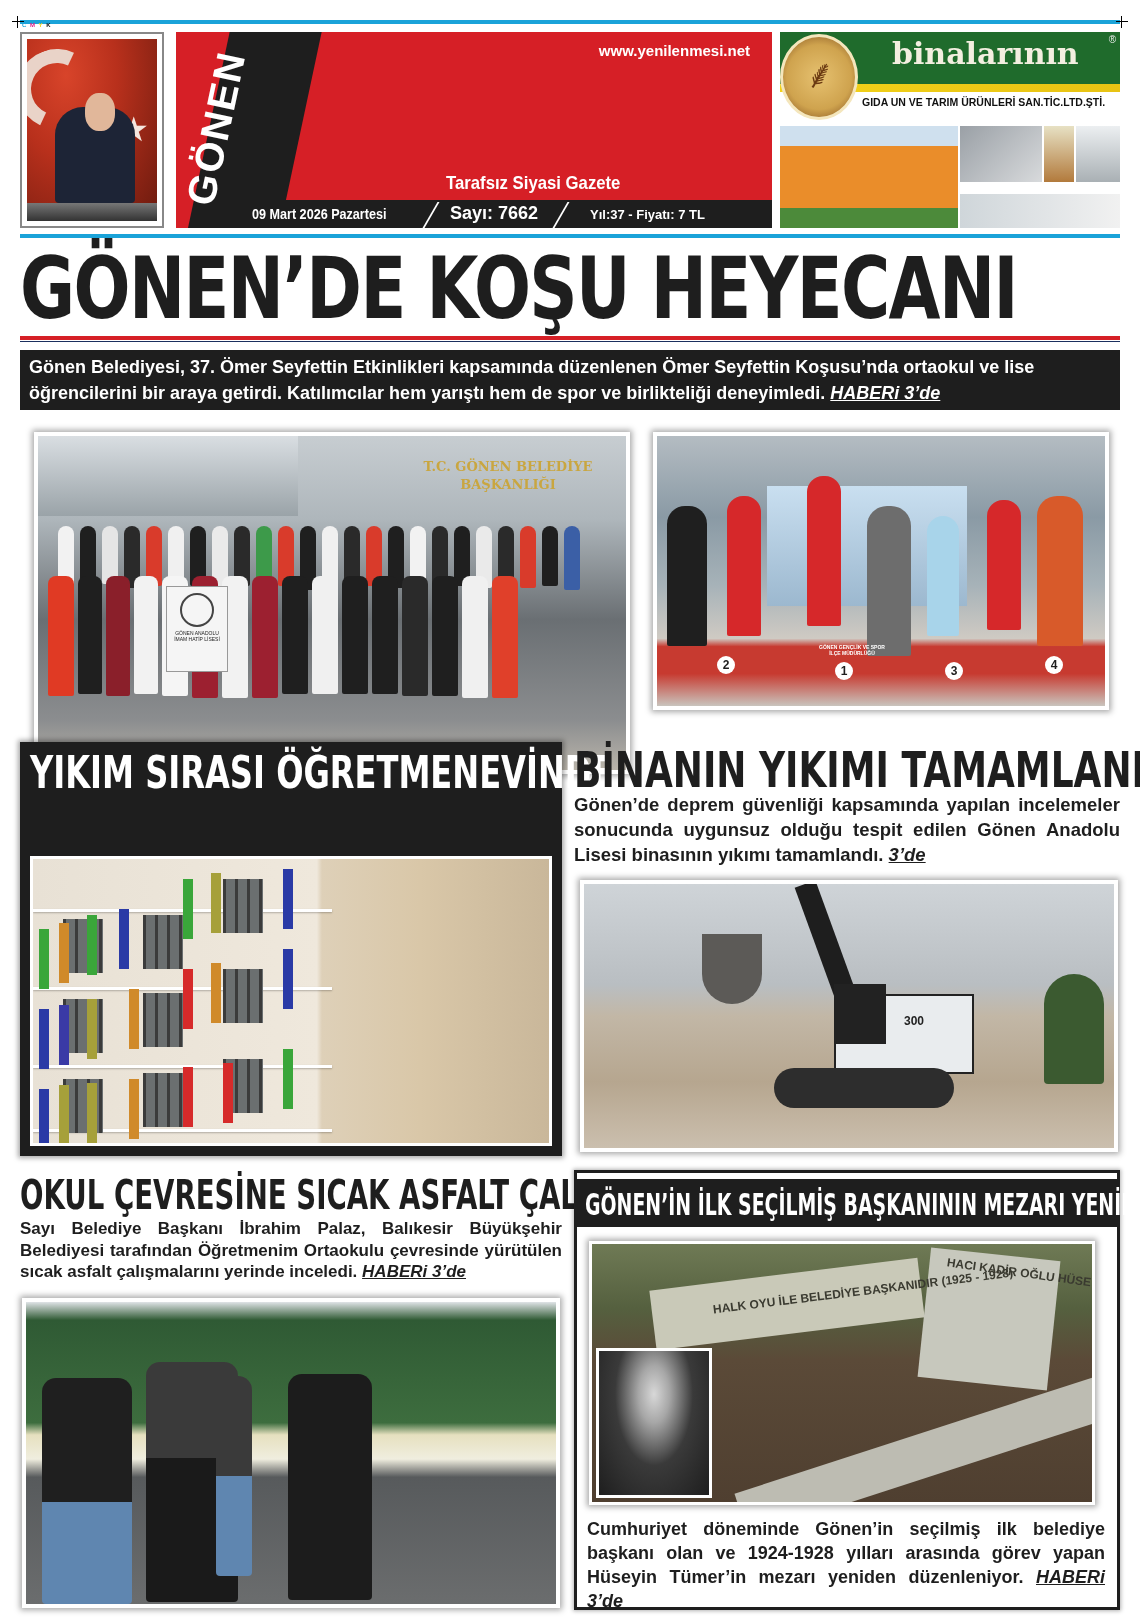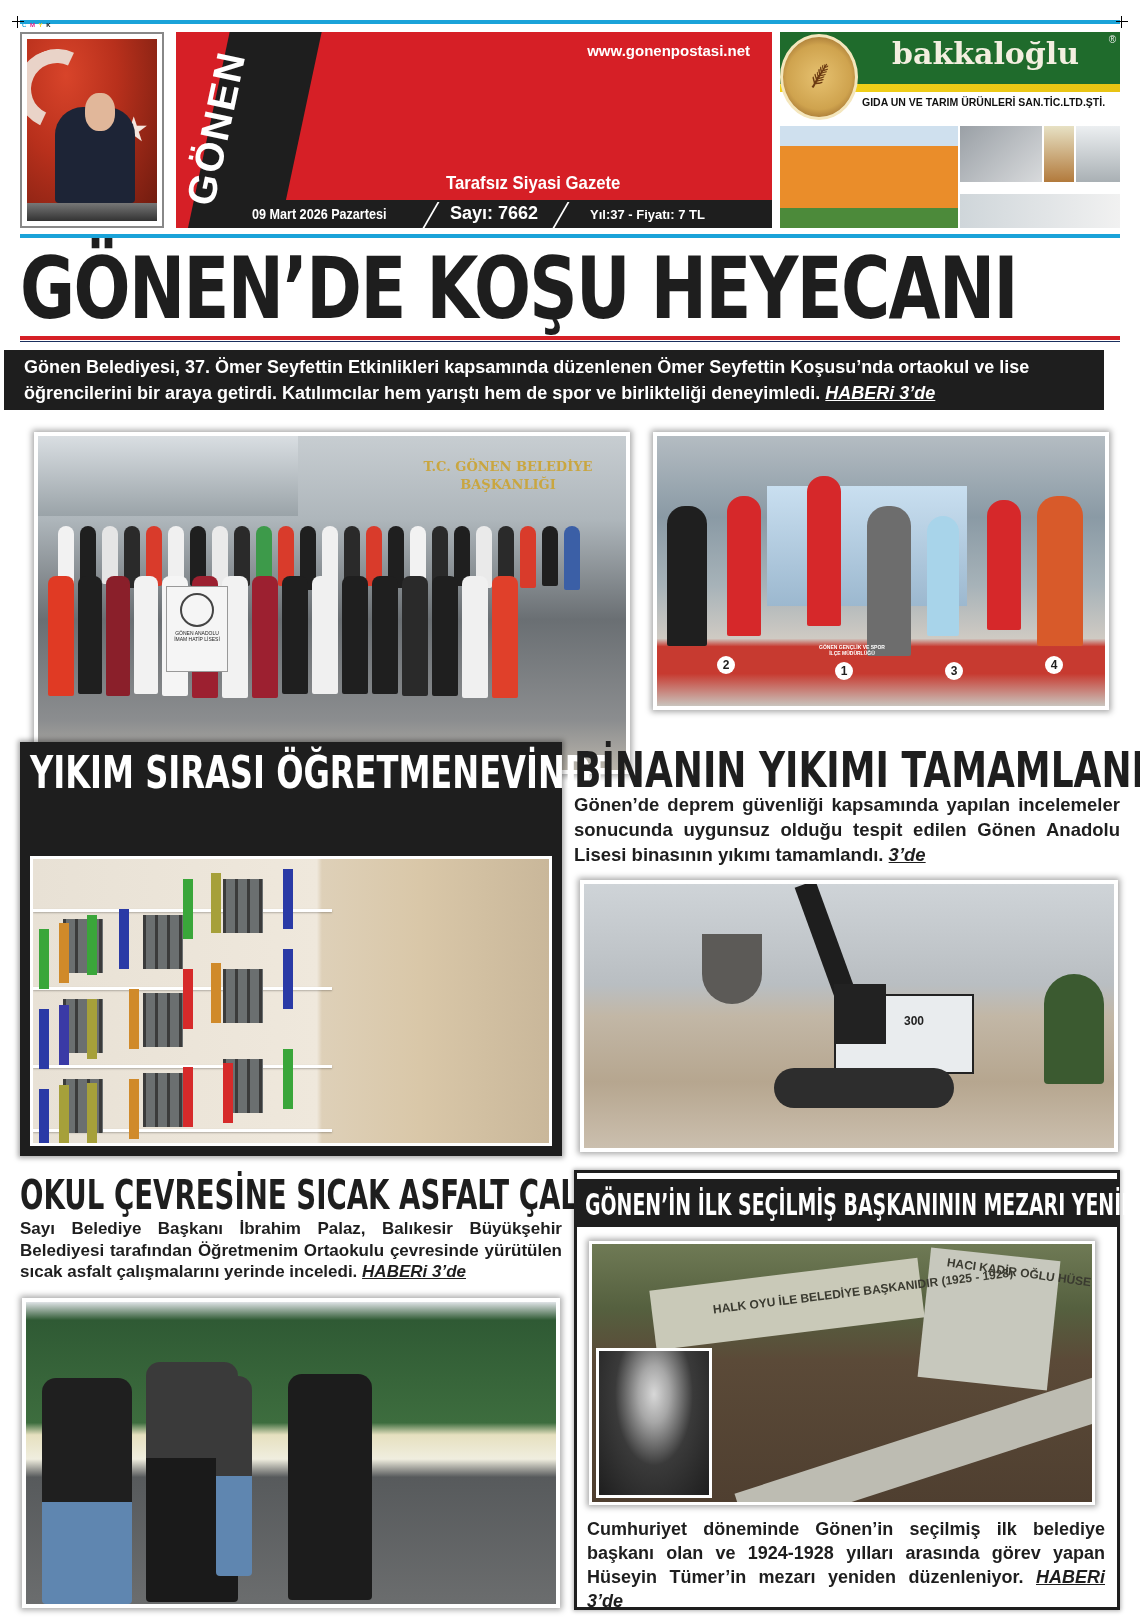--- a/index.html
+++ b/index.html
@@ -48,21 +48,21 @@
   .ad .p1 { position: absolute; left: 0; top: 0; width: 178px; height: 102px; background: linear-gradient(#cfe0ee 0 20%, #ea8d2a 20% 80%, #4c8a3a 80%); }
   .ad .p2 { position: absolute; left: 180px; top: 0; width: 82px; height: 56px; background: linear-gradient(135deg, #9aa0a6, #d8dadc); }
   .ad .p3 { position: absolute; left: 264px; top: 0; width: 30px; height: 56px; background: linear-gradient(#e7e1c4, #b27a3c); }
   .ad .p4 { position: absolute; left: 296px; top: 0; width: 44px; height: 56px; background: linear-gradient(#eceff1, #a9b0b4); }
   .ad .p5 { position: absolute; left: 180px; top: 68px; width: 160px; height: 34px; background: linear-gradient(90deg, #cfd6da, #f1f1f1); }
 
   
   .headline { left: 20px; top: 244px; width: 1100px; height: 88px; font-family: "DejaVu Sans", sans-serif; font-weight: bold; font-size: 86px; line-height: 88px; color: #1e1e1e; letter-spacing: -2px; transform: scaleX(0.78); transform-origin: left top; white-space: nowrap; width: 1410px; }
   .redline { left: 20px; top: 336px; width: 1100px; height: 4px; background: #d61f26; }
   .navyline { left: 20px; top: 341px; width: 1100px; height: 1px; background: #1b2f5e; }
-  .lead { left: 4px; top: 350px; width: 1100px; height: 60px; background: #1e1e1e; color: #fff; font-weight: bold; font-size: 18px; line-height: 26px; padding: 4px 20px; }
+  .lead { left: 20px; top: 350px; width: 1100px; height: 60px; background: #1e1e1e; color: #fff; font-weight: bold; font-size: 18px; line-height: 26px; padding: 4px 9px; }
   .lead .more, .more { font-style: italic; text-decoration: underline; }
 
   
   .photo-frame { background: #fff; padding: 4px; box-shadow: 0 0 6px 2px rgba(0,0,0,0.35); }
   .photo { width: 100%; height: 100%; position: relative; overflow: hidden; }
 
   .ph-group { left: 34px; top: 432px; width: 596px; height: 342px; }
   .ph-group .photo { background: linear-gradient(180deg, #c7cdd1 0%, #aeb6bb 25%, #6a6f73 55%, #8b8d8f 85%, #b9b4aa 100%); }
   .ph-podium { left: 653px; top: 432px; width: 456px; height: 278px; }
   .ph-podium .photo { background: linear-gradient(180deg, #b4bcc2 0%, #8a9aa5 30%, #a6b2b8 55%, #cfcac3 75%, #c73a30 78%, #c73a30 88%, #c9c4bd 100%); }
@@ -129,38 +129,38 @@
     <div class="flag-star">★</div>
     <div class="suit"></div>
     <div class="head"></div>
     <div class="bar"></div>
   </div>
 </div>
 
 <div class="abs masthead">
   <div class="slant"></div>
   <div class="gonen">GÖNEN</div>
-  <div class="url">www.gonenpostasi.net</div>
+  <div class="url">www.yenilenmesi.net</div>
   <div class="tagline">Tarafsız Siyasi Gazete</div>
   <div class="infobar">
     <span class="date">09 Mart 2026 Pazartesi</span>
     <span class="sl" style="left:190px;"></span>
     <span class="sayi">Sayı: 7662</span>
     <span class="sl" style="left:320px;"></span>
     <span class="yil">Yıl:37 - Fiyatı: 7 TL</span>
   </div>
 </div>
 
 <div class="abs ad">
   <div class="green"></div>
   <div class="yellow"></div>
   <div class="logo">
       <span class="wheat">⸙</span>
     </div>
-  <div class="brand">bakkaloğlu</div>
+  <div class="brand">binalarının</div>
   <div class="reg">®</div>
   <div class="subtitle">GIDA UN VE TARIM ÜRÜNLERİ SAN.TİC.LTD.ŞTİ.</div>
   <div class="photos">
     <div class="p1"></div>
     <div class="p2"></div>
     <div class="p3"></div>
     <div class="p4"></div>
     <div class="p5"></div>
   </div>
 </div>

